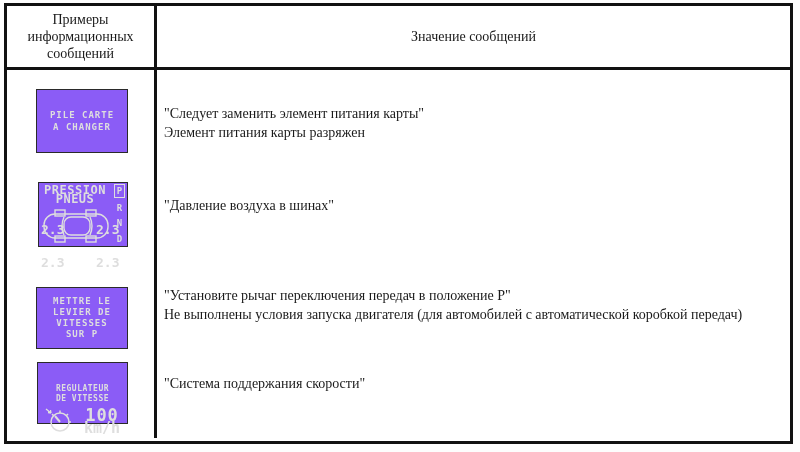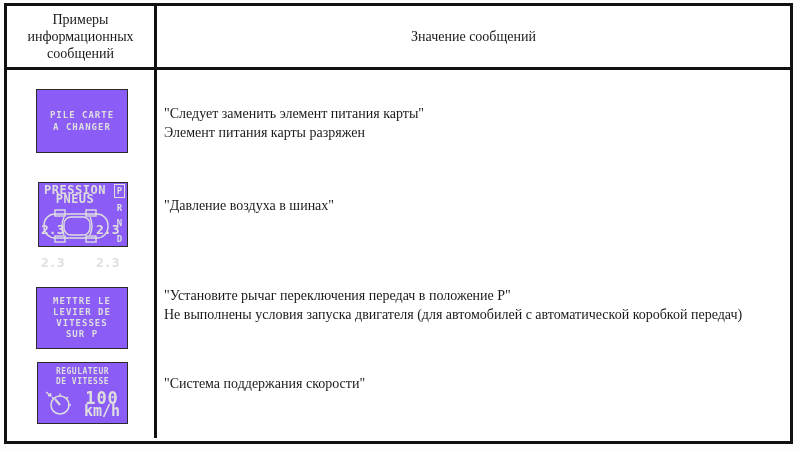--- a/index.html
+++ b/index.html
@@ -43,21 +43,21 @@
   .tp-rr { left:58px; top:54px; }
   .gear-col { position:absolute; right:2px; top:2px; bottom:2px; width:13px;
               display:flex; flex-direction:column; justify-content:space-between;
               align-items:center; font-size:9px; }
   .gear { line-height:12px; }
   .gear.sel { border:1px solid #dedede; padding:0 2px; }
   .car-svg { position:absolute; left:5px; top:27px; }
 
   
   .screen4 { left:30px; top:292px; width:91px; height:62px;
-             display:flex; flex-direction:column; align-items:center; padding-top:5px; }
+             display:flex; flex-direction:column; align-items:center; padding-top:22px; }
   .cc-title { font-size:8px; line-height:10px; letter-spacing:0.5px; white-space:nowrap; }
   .cc-row { display:flex; align-items:center; margin-top:3px; gap:12px; }
   .cc-speed { font-size:17px; line-height:15px; letter-spacing:1px; }
   .cc-unit { font-size:15px; line-height:10px; letter-spacing:0; }
 
   
   .meaning { position:absolute; left:7px; width:618px; font-size:14px;
              line-height:19px; }
   .m1 { top:34px; } .m2 { top:126px; } .m3 { top:216px; } .m4 { top:304px; }
 </style>

